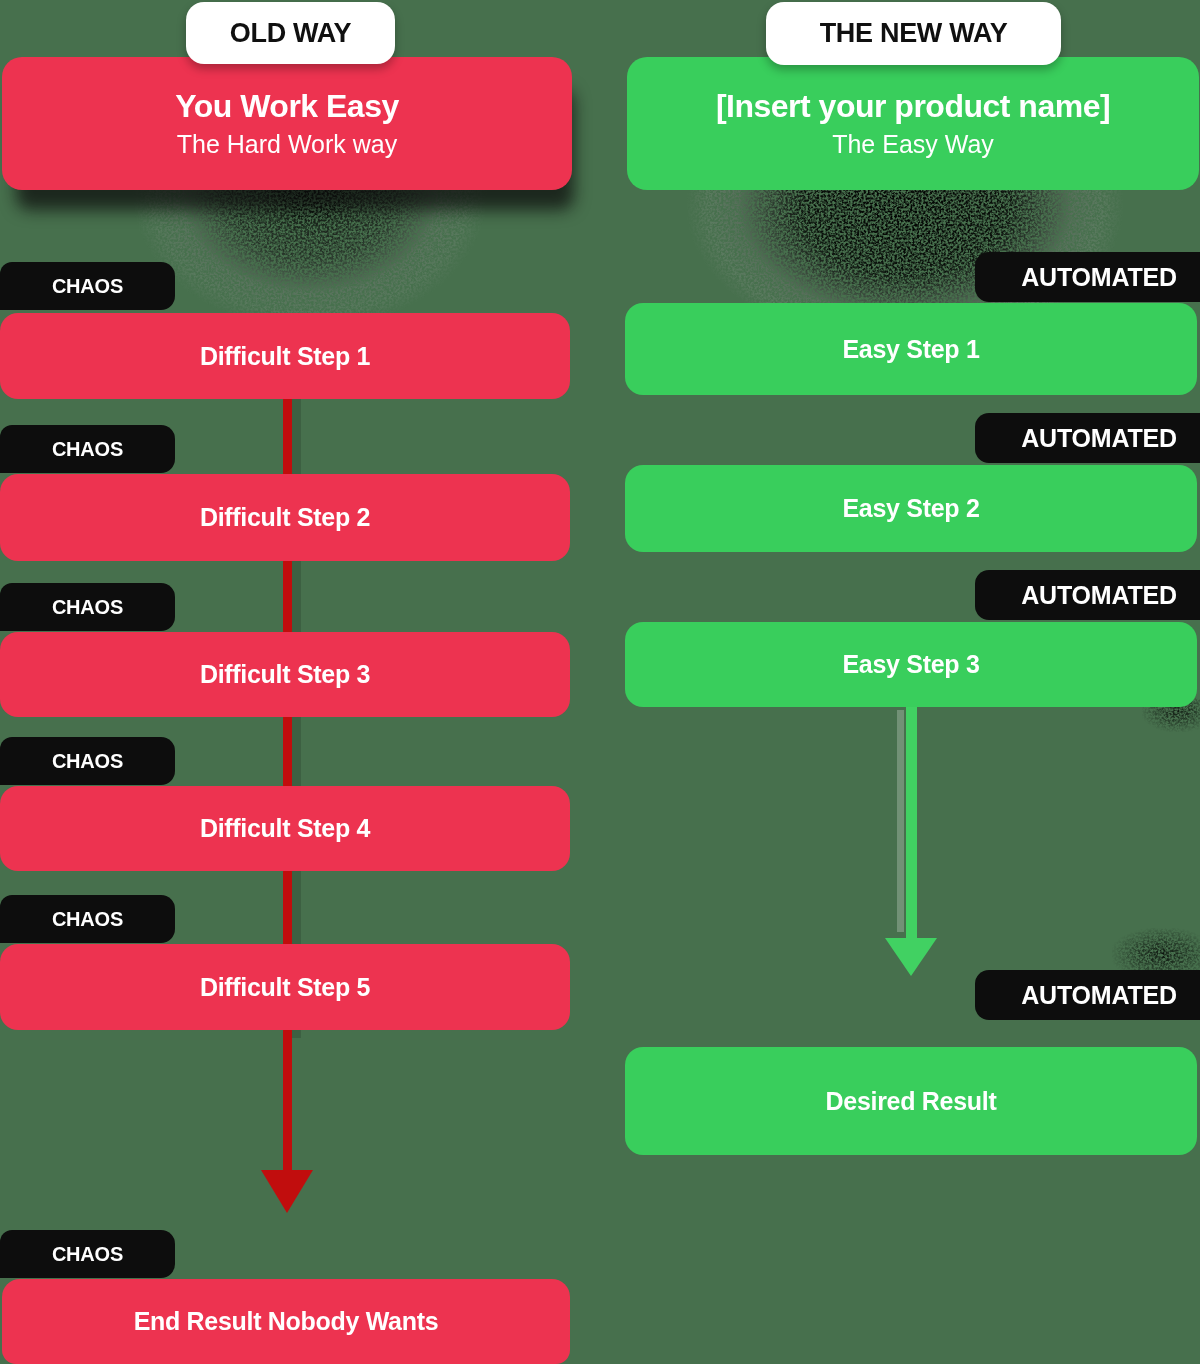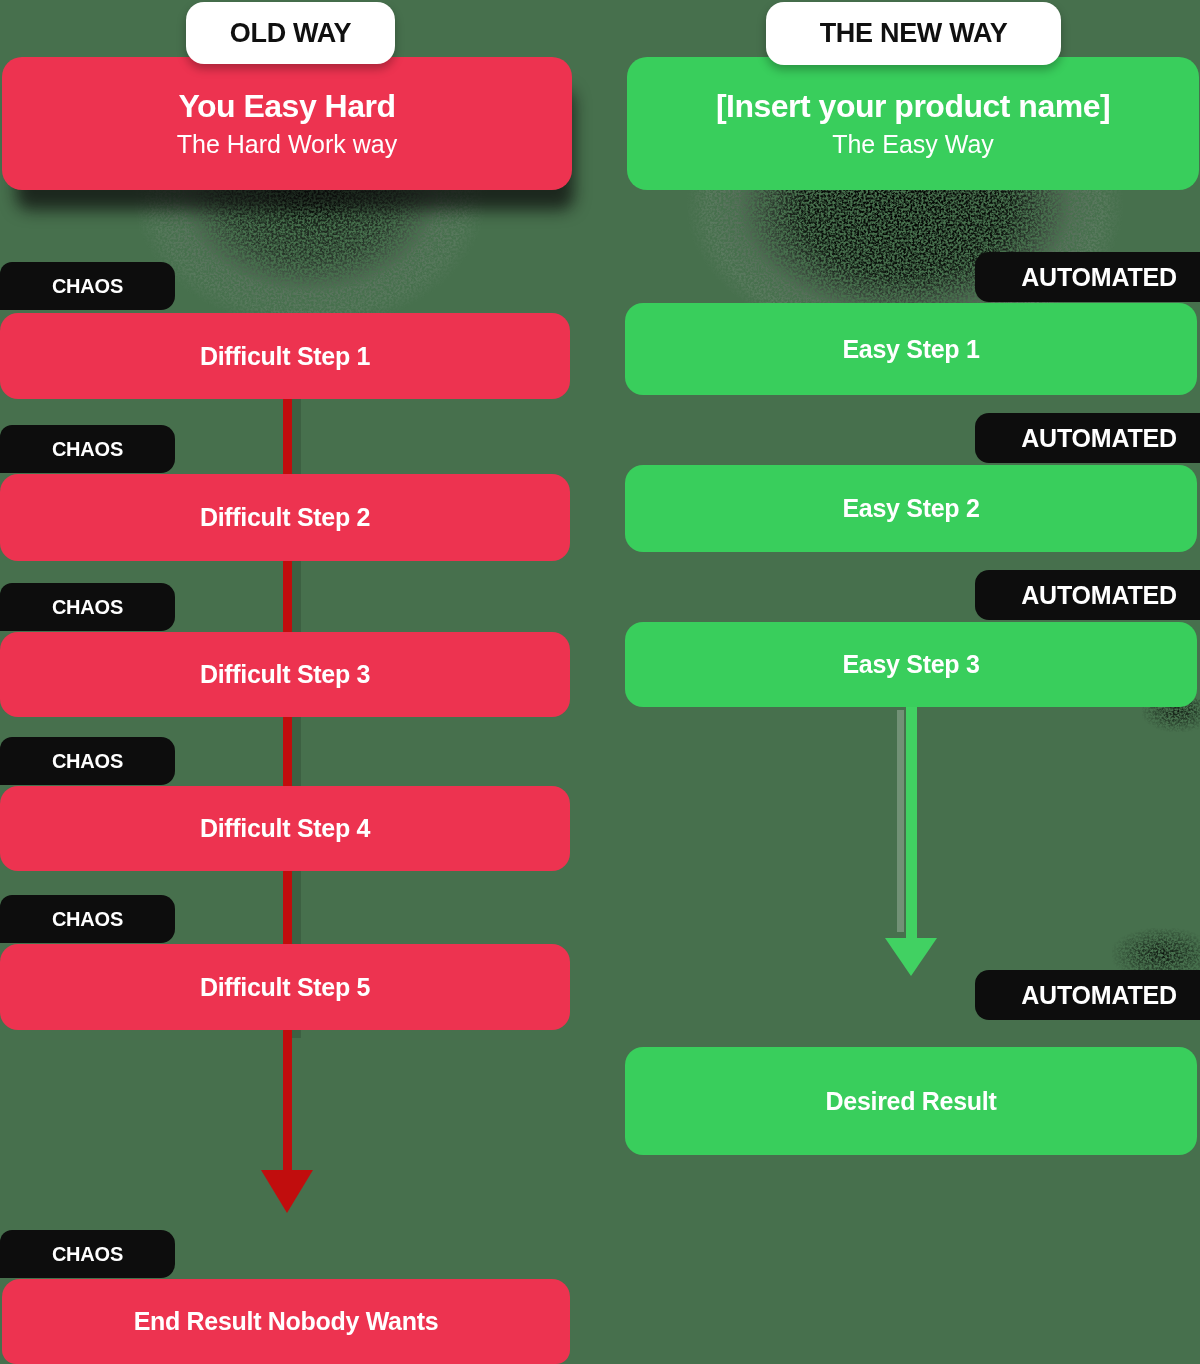--- a/index.html
+++ b/index.html
@@ -93,21 +93,21 @@
 
   <div class="arrow-line red-line"></div>
   <div class="arrow-line red-line-shade"></div>
   <div class="arrow-head red-head"></div>
 
   <div class="pill" style="left:186px;top:2px;width:209px;height:62px">
     <span>OLD WAY</span>
   </div>
 
   <div class="box red header hdr-left" style="left:2px;top:57px;width:570px;height:133px">
-    <div class="hdr-title">You Easy Hard</div>
+    <div class="hdr-title">You Work Easy</div>
     <div class="hdr-sub">The Hard Work way</div>
   </div>
 
   <div class="badge chaos" style="top:262px">
     <span>CHAOS</span>
   </div>
   <div class="box red" style="left:0;top:313px;width:570px;height:86px">
     <span class="step-label">Difficult Step 1</span>
   </div>
 

